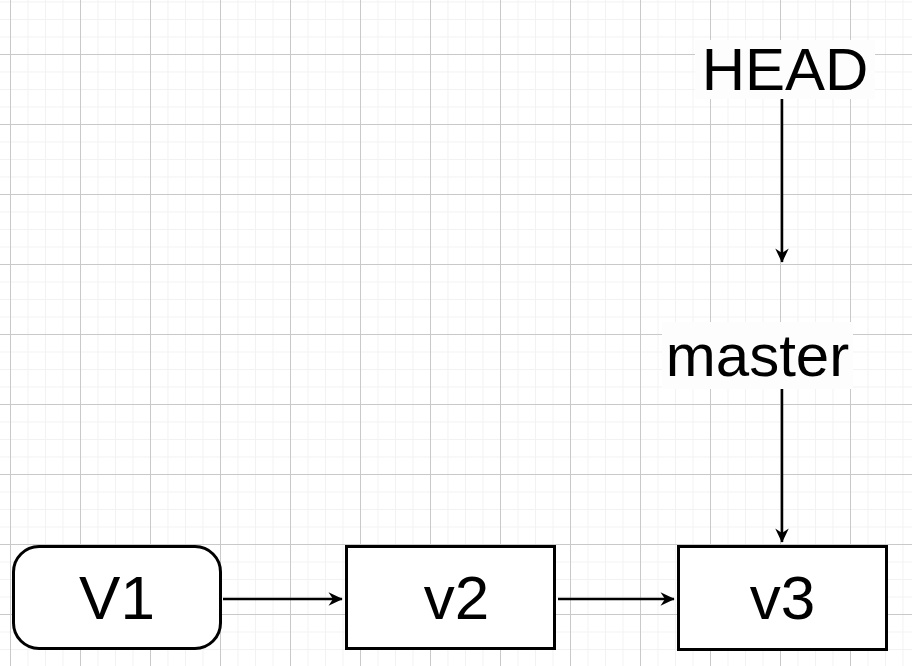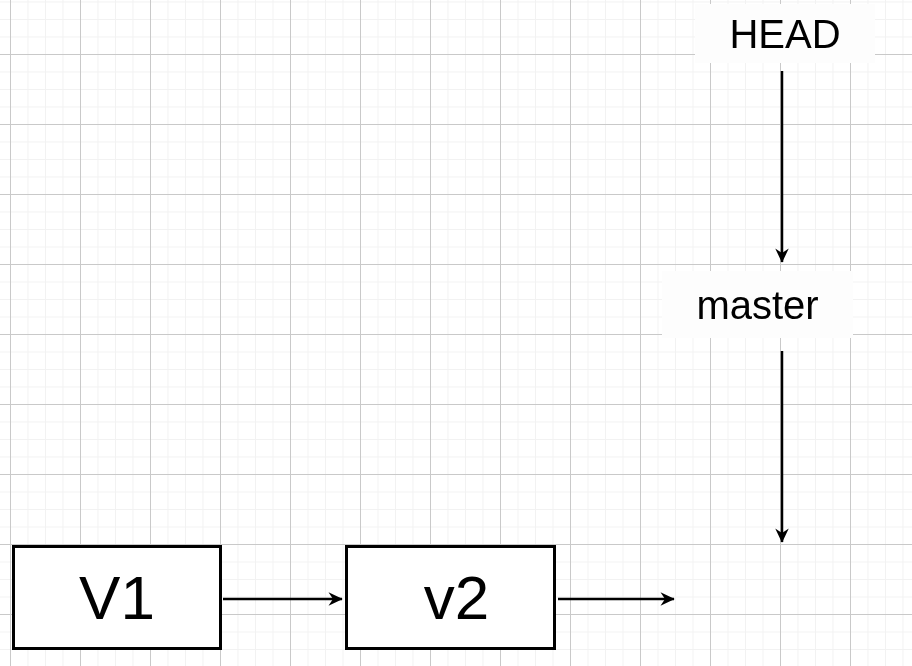--- a/index.html
+++ b/index.html
@@ -56,39 +56,40 @@
     border: 3px solid #000000;
     display: flex;
     align-items: center;
     justify-content: center;
     font-size: 62px;
     color: #000000;
     line-height: 1;
     white-space: nowrap;
   }
 
-  .node-v1 { left: 12px;  top: 545px; width: 210px; height: 105px; }
+  .node-v1 { left: 12px;  top: 545px; width: 210px; height: 105px; border-radius: 27px; }
   .node-v2 { left: 345px; top: 545px; width: 211px; height: 105px; padding-left: 12px; }
   .node-v3 { left: 677px; top: 545px; width: 211px; height: 106px; }
 
   .pointer-label {
     position: absolute;
     z-index: 2;
     background: #fdfdfd;
     display: flex;
     align-items: center;
     justify-content: center;
-    font-size: 40px;
+    font-size: 60px;
     color: #000000;
     line-height: 1;
     white-space: nowrap;
+    margin-top: 36px;
   }
 
   .pointer-head   { left: 695px; top: 4px;   width: 180px; height: 59px; }
-  .pointer-master { left: 662px; top: 271px; width: 191px; height: 67px; }
+  .pointer-master { left: 662px; top: 286px; width: 191px; height: 67px; }
 </style>
 </head>
 <body>
 
 <div class="canvas">
 
   <svg class="edges-layer" viewBox="0 0 912 666" xmlns="http://www.w3.org/2000/svg">
     <defs>
       <marker id="arrowhead" viewBox="0 0 12 12" refX="10.5" refY="6" markerWidth="7.2" markerHeight="7.2" orient="auto" markerUnits="strokeWidth">
         <path d="M1.5,1.5 L11,6 L1.5,10.5 L4.5,6 Z" fill="#000000"></path>
@@ -102,20 +103,23 @@
   </svg>
 
   <div class="node node-v1">
     <span>V1</span>
   </div>
 
   <div class="node node-v2">
     <span>v2</span>
   </div>
 
+  <div class="node node-v3">
+    <span>v3</span>
+  </div>
 
   <div class="pointer-label pointer-head">
     <span>HEAD</span>
   </div>
 
   <div class="pointer-label pointer-master">
     <span>master</span>
   </div>
 
 </div>

